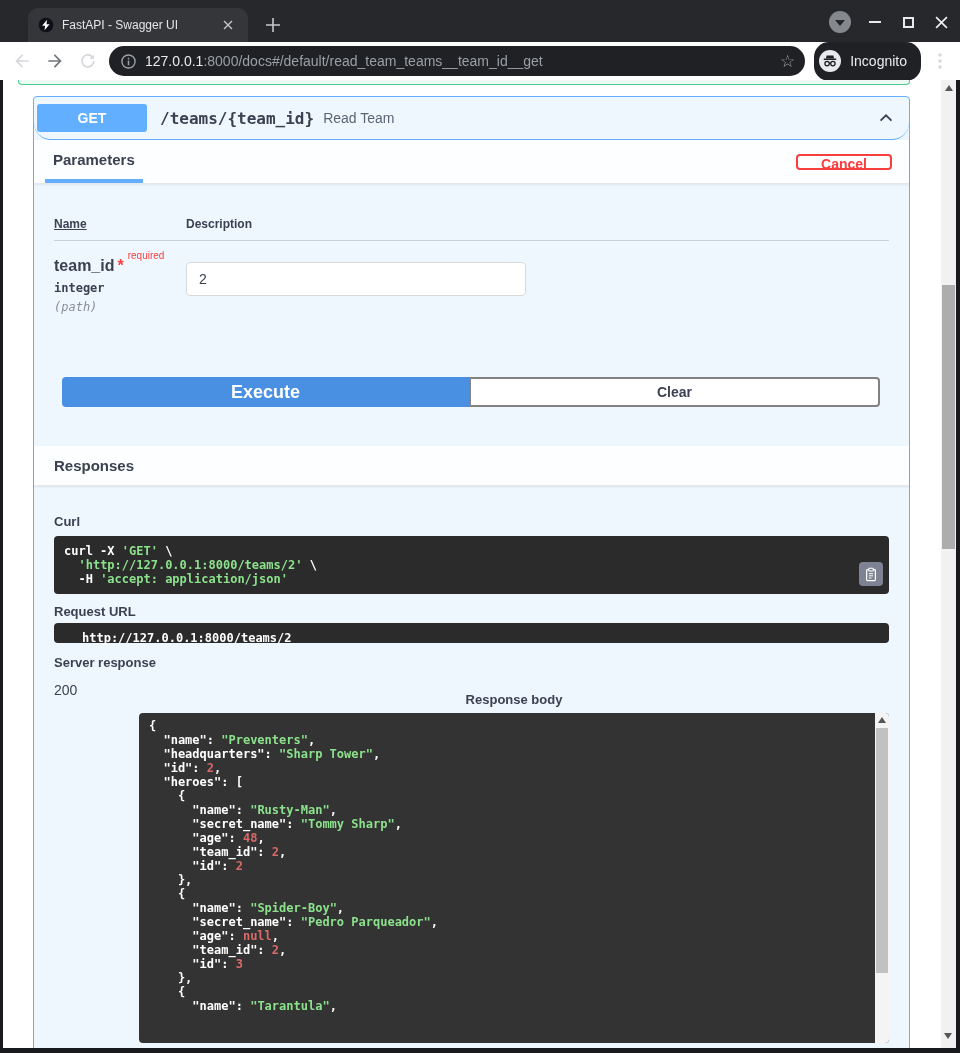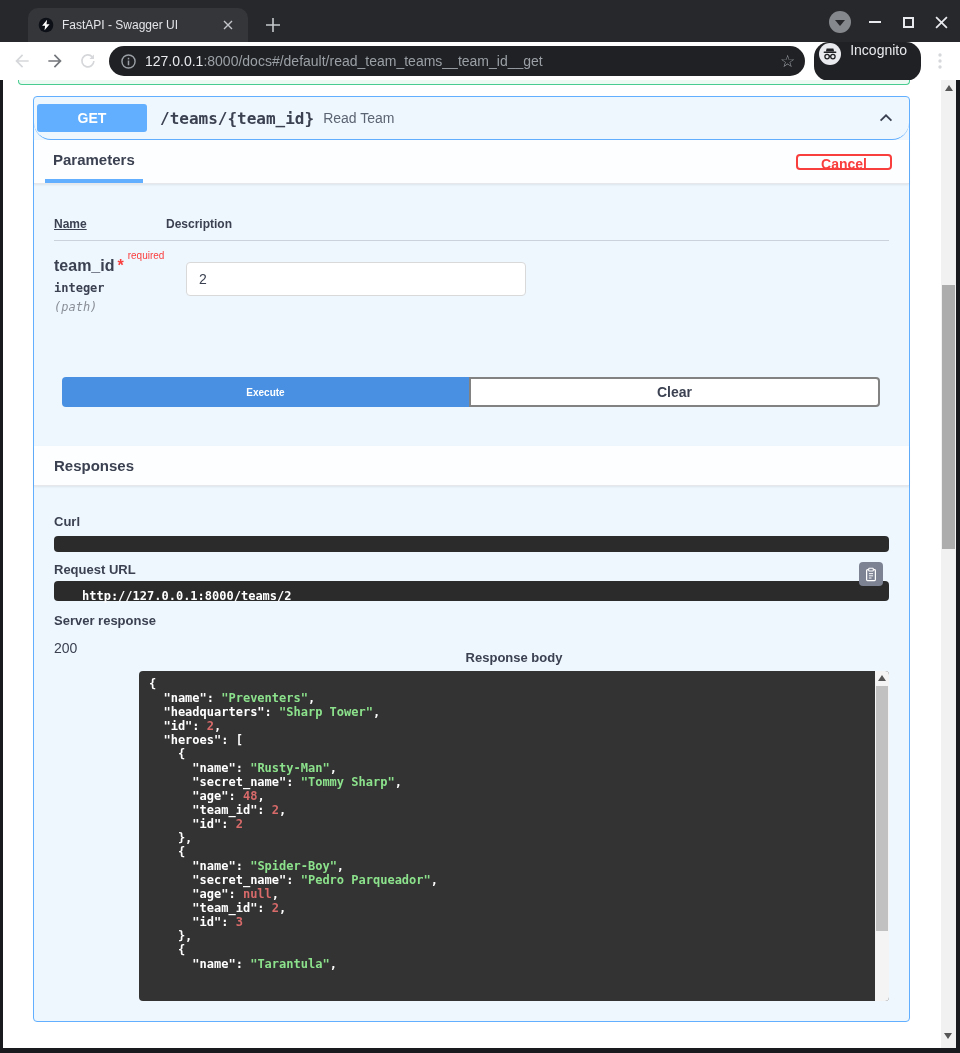--- a/index.html
+++ b/index.html
@@ -23,21 +23,21 @@
   .max-glyph { width:11px; height:11px; border:2px solid #e8eaed; }
 
   .toolbar { height:38px; background:#ffffff; display:flex; align-items:center; padding:0 10px; gap:9px; flex:none; }
   .navbtn { width:24px; height:24px; display:flex; align-items:center; justify-content:center; color:#d5d7da; flex:none; }
   .navbtn.disabled { color:#73767b; }
   .urlbar { flex:1; height:30px; background:#202124; border-radius:15px; display:flex; align-items:center; padding:0 10px 0 12px; gap:9px; min-width:0; }
   .url-text { font-size:14px; white-space:nowrap; overflow:hidden; flex:1; }
   .url-host { color:#e8eaed; }
   .url-rest { color:#9aa0a6; }
   .star { color:#9aa0a6; font-size:17px; line-height:1; flex:none; }
-  .incognito { height:39px; background:#202124; border-radius:15px; display:flex; gap:8px; padding:0 14px 0 4px; flex:none; }
+  .incognito { height:39px; background:#202124; border-radius:15px; display:flex; align-items:center; gap:8px; padding:0 14px 0 4px; flex:none; }
   .incognito-label { color:#e8eaed; font-size:14px; }
   .menu-dots { width:20px; height:24px; display:flex; align-items:center; justify-content:center; flex:none; }
 
   
   .page { flex:1; background:#fff; position:relative; overflow:hidden;
           border-left:3px solid #191a1d; border-right:4px solid #191a1d; border-bottom:5px solid #191a1d; }
   .prev-block-edge { height:5px; margin:0 46px 0 15px; border:1px solid #49cc90; border-top:none;
           border-radius:0 0 4px 4px; background:#edf9f3; }
 
   .opblock { margin:11px 46px 0 30px; border:1px solid #61affe; border-radius:4px; background:#eff7fe; }
@@ -54,33 +54,33 @@
   .section-header.resp { height:40px; padding:0 20px; }
   .tab-h { font-size:15px; font-weight:bold; color:#3b4151; height:100%; display:flex; align-items:center;
            padding:0 8px; border-bottom:4px solid #61affe; }
   .resp-h { font-size:15px; font-weight:bold; color:#3b4151; }
   .btn-cancel { margin-left:auto; width:96px; height:16px; background:transparent; border:2px solid #f93e3e;
                 border-radius:4px; color:#f93e3e; font-weight:bold; font-size:14px; font-family:inherit; }
 
   .params-body { padding:0 20px; }
   .thead { display:flex; margin-top:33px; padding-bottom:9px; border-bottom:1px solid rgba(59,65,81,.2);
            font-size:12px; font-weight:bold; color:#3b4151; }
-  .col-name { width:112px; flex:none;text-decoration:underline; }
+  .col-name { width:132px; flex:none;text-decoration:underline; }
   .prow { display:flex; padding-top:15px; }
   .pcol-left { width:132px; flex:none; }
   .pname { font-size:16px; font-weight:bold; color:#3b4151; }
   .pname .req-star { color:#f93e3e; margin-left:3px; }
   .req { color:#f93e3e; font-size:10px; font-weight:normal; position:relative; top:-6px; margin-left:4px; }
   .ptype { font-family:"DejaVu Sans Mono", monospace; font-weight:bold; font-size:12px; color:#3b4151; margin-top:6px; }
   .ploc { font-family:"DejaVu Sans Mono", monospace; font-style:italic; font-size:12px; color:#8a8f98; margin-top:5px; }
   .pcol-right input { width:340px; height:34px; margin-top:6px; border:1px solid #d9d9d9; border-radius:4px;
            padding:0 12px; font-size:14px; color:#3b4151; font-family:inherit; background:#fff; outline:none; }
   .exec-row { display:flex; margin-top:63px; padding:0 9px 0 8px; }
   .btn-execute { flex:1; height:30px; background:#4990e2; border:none; border-radius:4px 0 0 4px;
-           color:#fff; font-weight:bold; font-size:10px; font-family:inherit; }
+           color:#fff; font-weight:bold; font-size:18px; font-family:inherit; }
   .btn-clear { flex:1; height:30px; background:#fff; border:2px solid #828282; border-radius:0 4px 4px 0;
            color:#3b4151; font-weight:bold; font-size:14px; font-family:inherit; }
   .params-pad { height:39px; }
 
   .resp-body { padding:20px; }
   .lbl { font-size:13px; font-weight:bold; color:#3b4151; }
   .lbl.curl-l { margin-top:8px; }
   .lbl.rq { margin-top:10px; }
   .lbl.sr { margin-top:12px; }
   .codeblock { background:#2b2b2b; border-radius:4px; font-family:"DejaVu Sans Mono", monospace;
@@ -248,20 +248,25 @@
         <div class="params-pad"></div>
       </div>
 
       <div class="section-header resp">
         <div class="resp-h">Responses</div>
       </div>
 
       <div class="resp-body">
         <div class="lbl curl-l">Curl</div>
         <div class="codeblock curl-block">
+          <div>
+              <div class="code-line"><span class="tok-p">curl -X </span><span class="tok-s">'GET'</span><span class="tok-p"> \</span></div>
+              <div class="code-line"><span class="tok-p">  </span><span class="tok-s">'http://127.0.0.1:8000/teams/2'</span><span class="tok-p"> \</span></div>
+              <div class="code-line"><span class="tok-p">  -H </span><span class="tok-s">'accept: application/json'</span></div>
+            </div>
           <button class="copy-btn">
             <svg width="14" height="15" viewBox="0 0 16 17">
                 <rect x="3" y="3" width="10" height="12.5" rx="1" fill="none" stroke="#fff" stroke-width="1.4"></rect>
                 <rect x="5.4" y="1.4" width="5.2" height="3" rx="0.6" fill="#7d8393" stroke="#fff" stroke-width="1.2"></rect>
                 <path d="M5.6 7.5h4.8M5.6 10h4.8M5.6 12.5h3" stroke="#fff" stroke-width="1.1"></path>
               </svg>
           </button>
         </div>
 
         <div class="lbl rq">Request URL</div>

